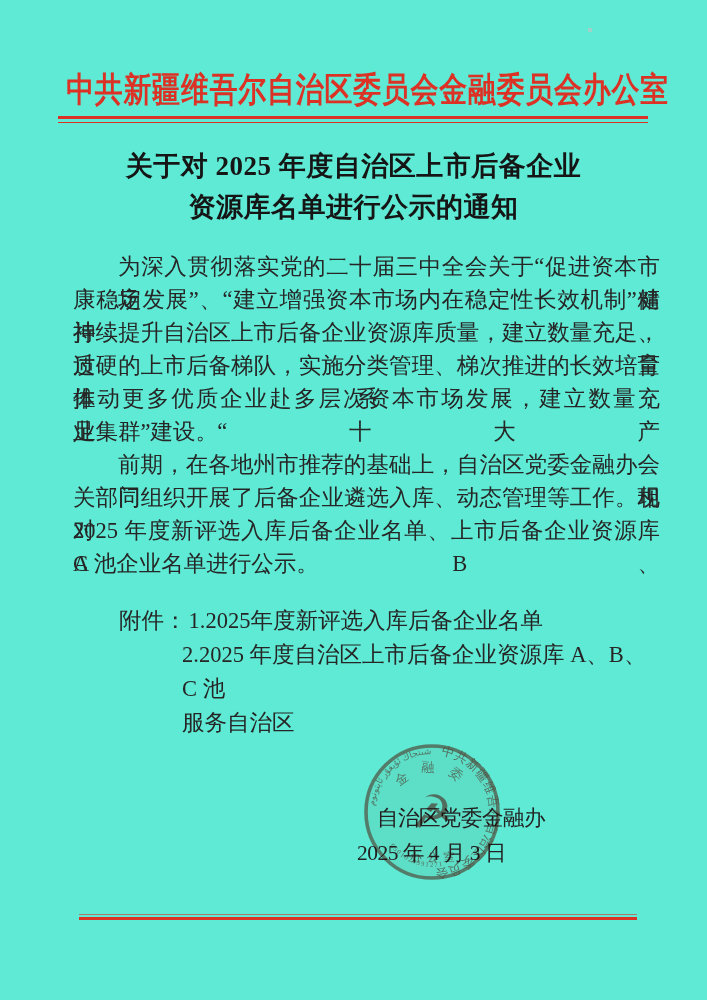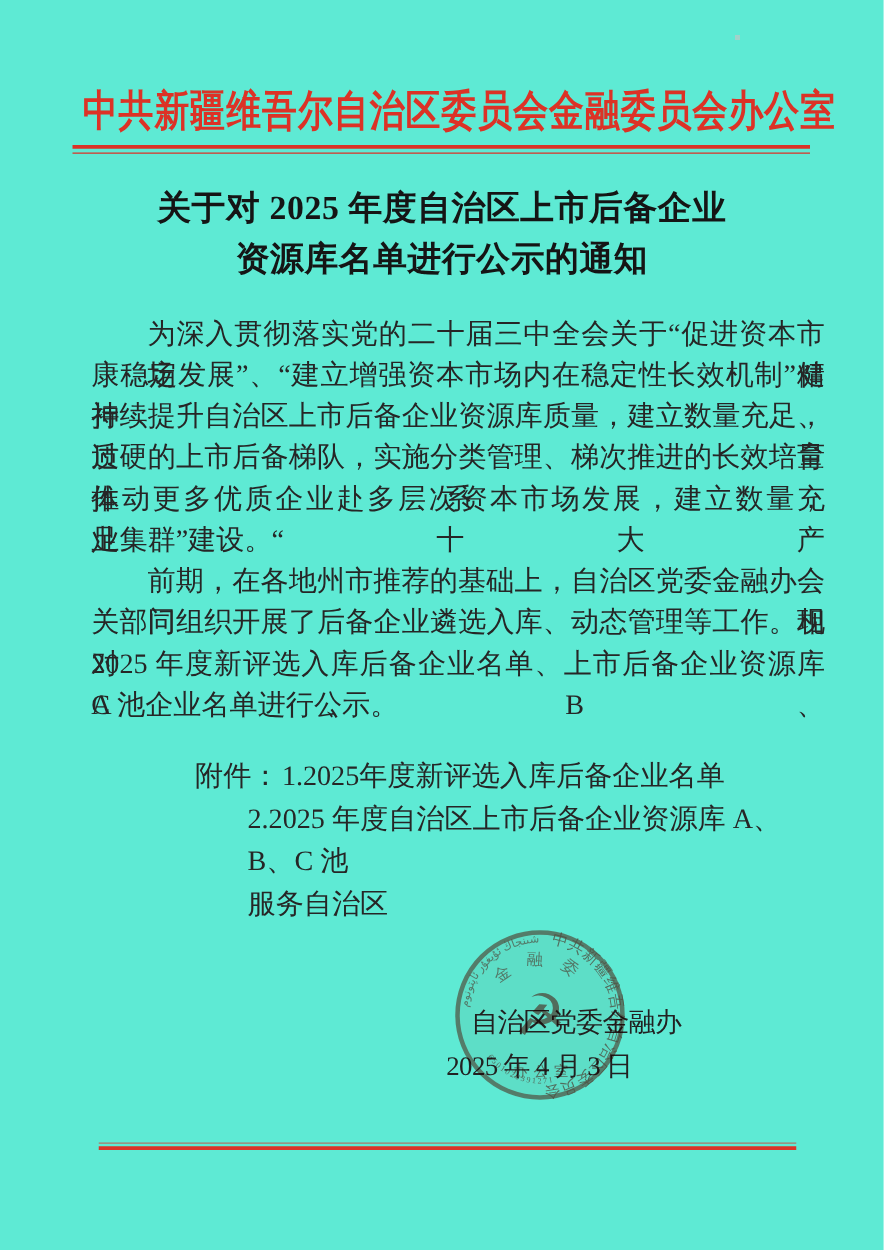--- a/index.html
+++ b/index.html
@@ -12,23 +12,23 @@
   .rule-top{position:absolute;top:116px;left:58px;width:590px;height:2.5px;
             border-top:3px solid #dc3226;border-bottom:1.5px solid #dc3226;}
   .doc-title{position:absolute;top:146px;left:0;width:707px;text-align:center;
              font-weight:bold;font-size:27px;line-height:41px;color:#151515;letter-spacing:.5px;}
   .body-block{position:absolute;top:250px;left:73px;width:587px;font-size:22.5px;line-height:33px;
               color:#262626;letter-spacing:0;}
   .bline{text-align:justify;text-align-last:justify;word-break:break-all;height:33px;box-sizing:border-box;}
   .bline.indent{padding-left:45px;}
   .bline.last{text-align-last:left;}
   .attach-block{position:absolute;top:604px;left:119px;width:540px;font-size:22.5px;line-height:34px;color:#262626;}
-  .attach-row{display:flex;margin-left:37px;}
+  .attach-row{display:flex;}
   .attach-label{flex:0 0 auto;padding-right:2px;}
-  .attach-cont{margin-left:79px;}
+  .attach-cont{margin-left:63px;}
   .sig-org{position:absolute;top:803px;left:357px;font-size:21.5px;letter-spacing:-.5px;color:#222;margin-left:20px;}
   .sig-date{position:absolute;top:838px;left:357px;font-size:21.5px;letter-spacing:-.5px;color:#222;}
   .seal{position:absolute;left:347px;top:727px;width:170px;height:170px;
         mix-blend-mode:multiply;opacity:.92;}
   .seal text{font-family:"Liberation Serif","DejaVu Sans",serif;}
   .rule-bottom{position:absolute;top:914px;left:79px;width:558px;height:1.5px;
                border-top:1.5px solid rgba(220,50,38,.62);border-bottom:3px solid #dc3226;}
 </style>
 </head>
 <body>

